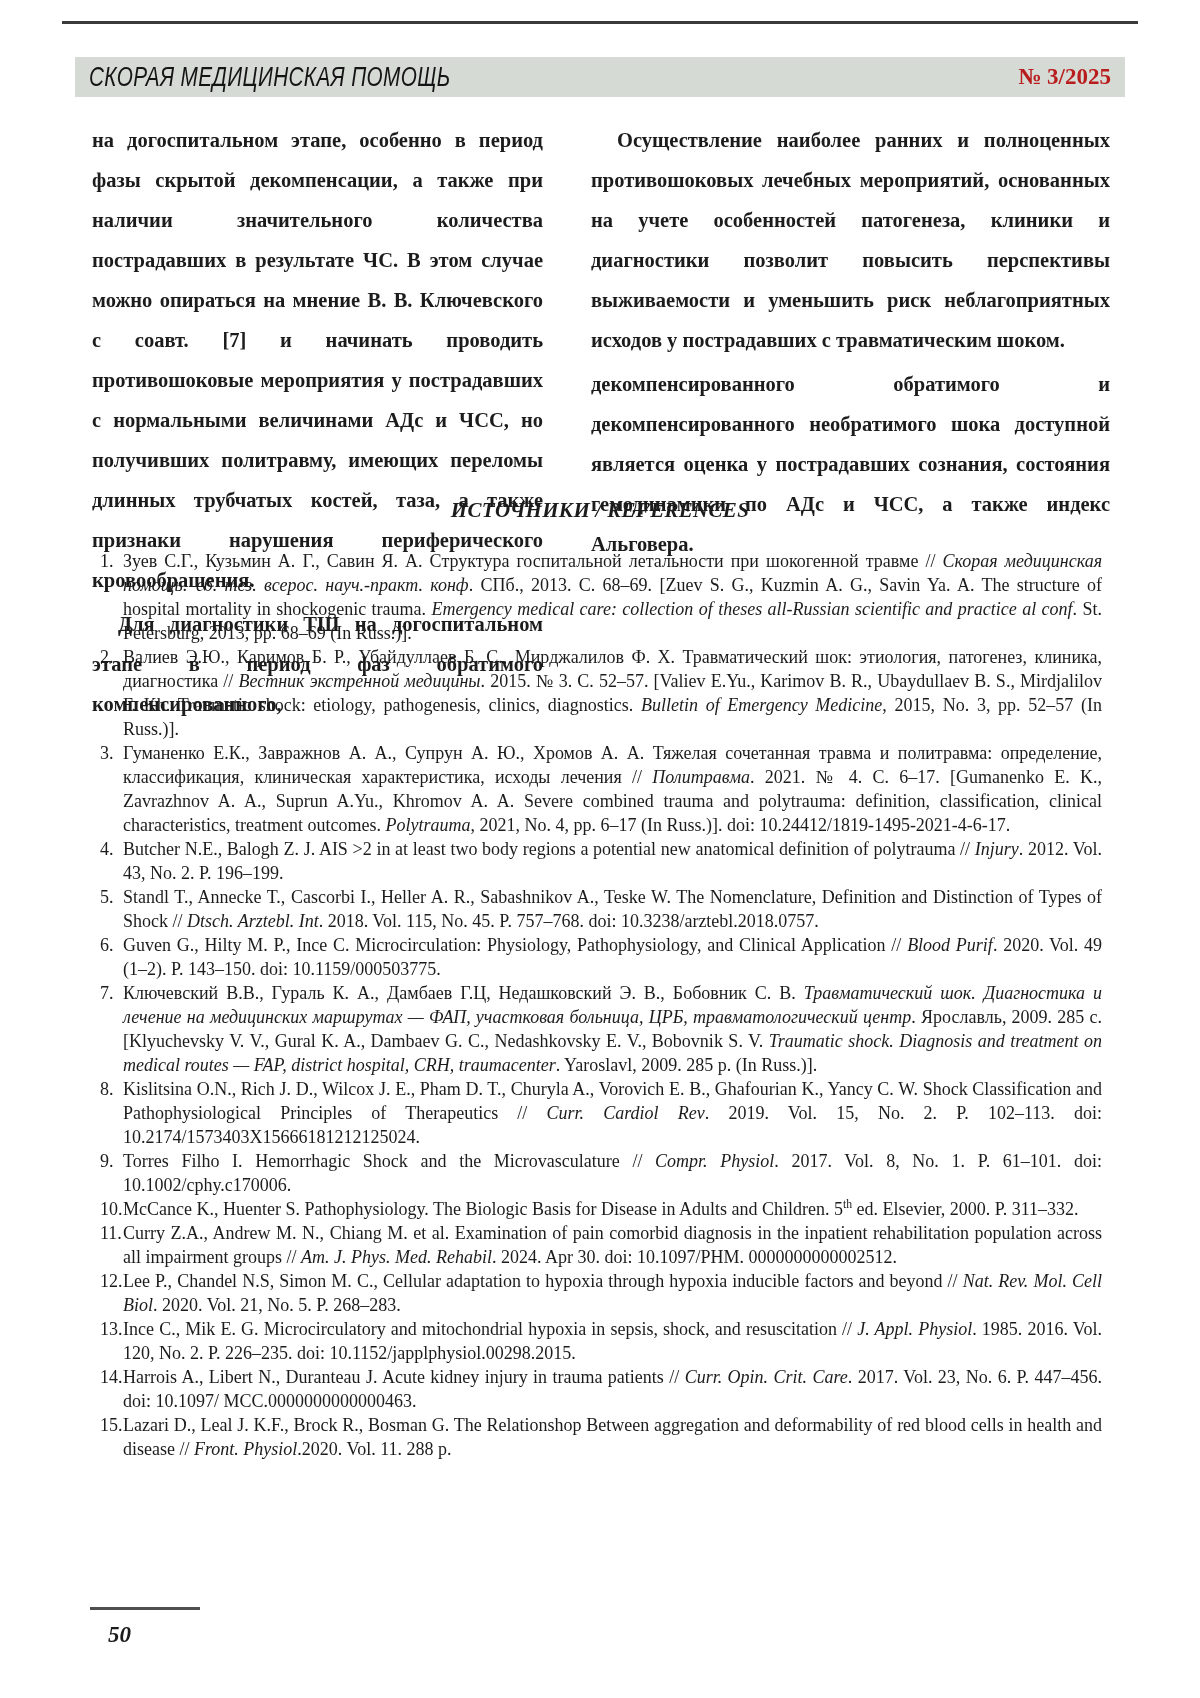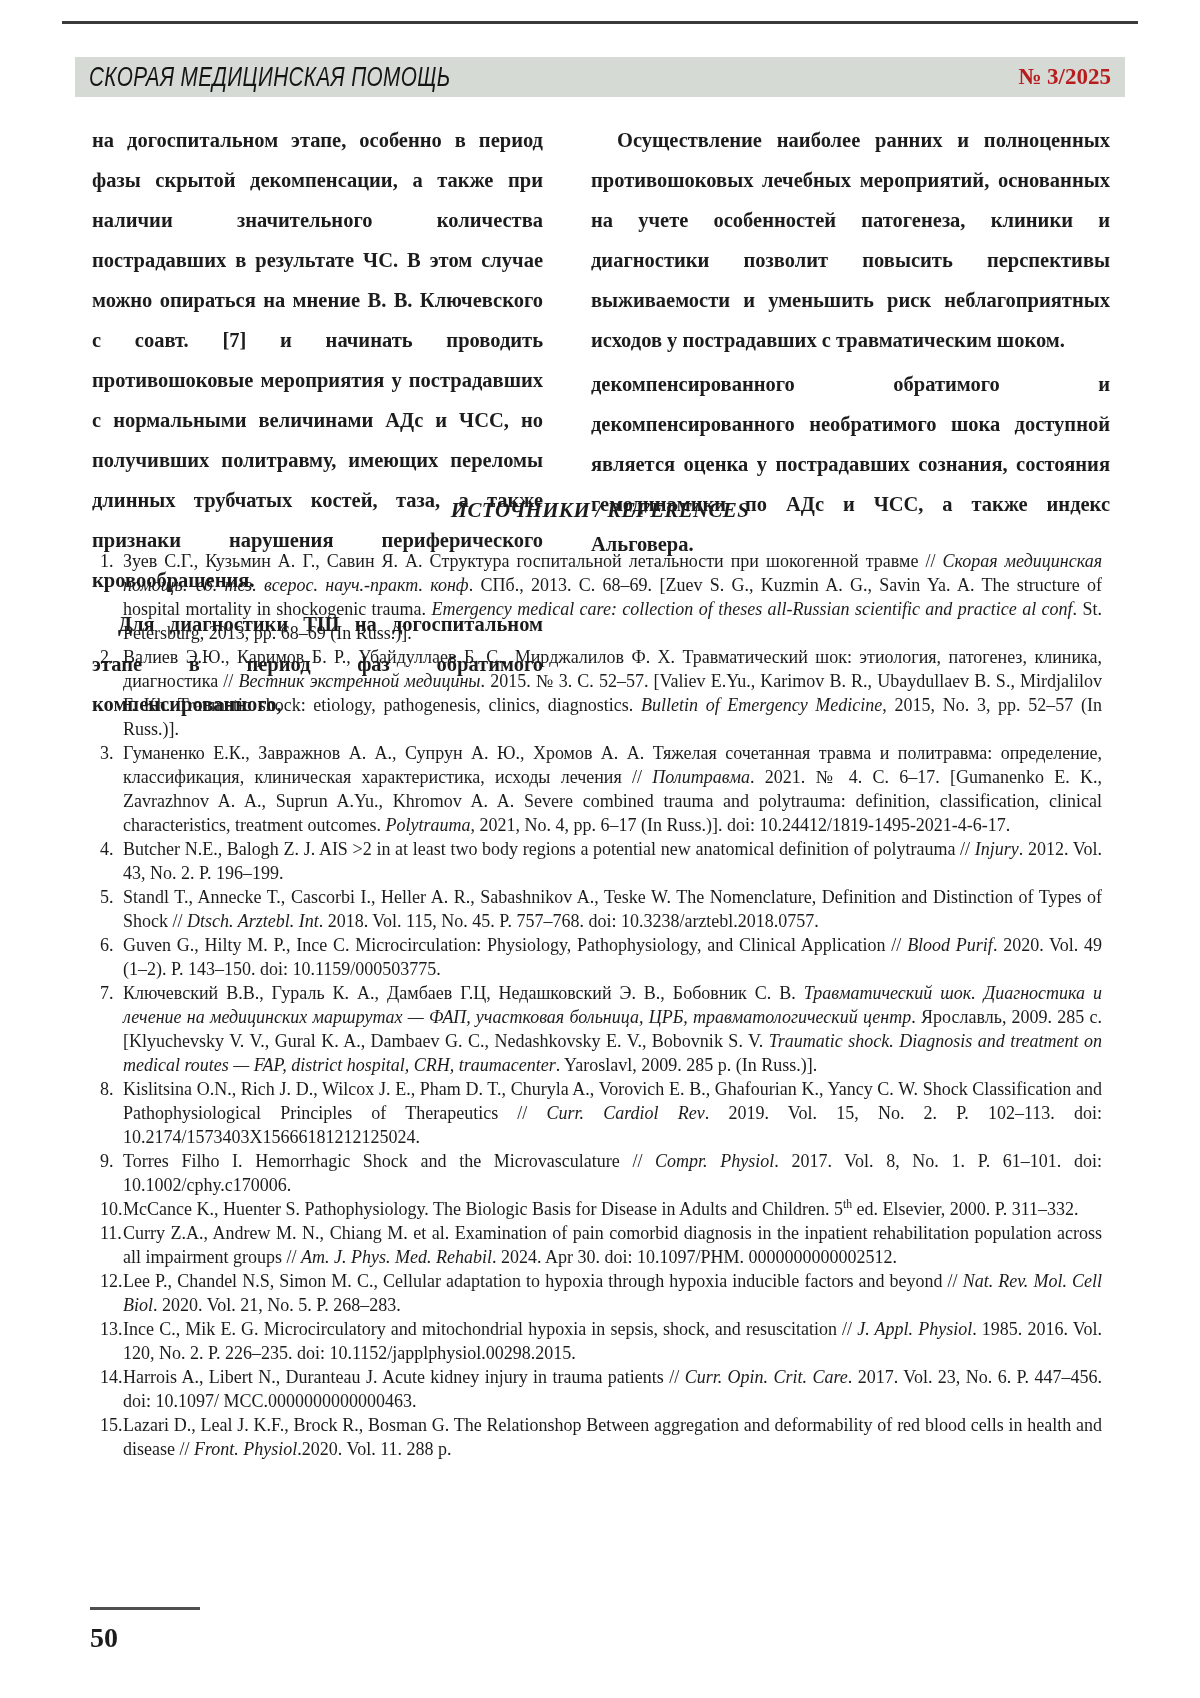--- a/index.html
+++ b/index.html
@@ -94,23 +94,24 @@
   .it { font-style: italic; }
   .ref-item sup { font-size: 0.65em; line-height: 0; }
   .footer-rule {
     position: absolute;
     top: 1607px; left: 90px;
     width: 110px; height: 3px;
     background: #4f4f4f;
   }
   .page-number {
     position: absolute;
-    top: 1622px; left: 90px;
-    font-size: 28px;
+    top: 1622px; left: 108px;
+    font-size: 23px;
     font-weight: bold;
+    font-style: italic;
   }
 </style>
 </head>
 <body>
 
 <div class="page">
   <div class="top-rule"></div>
 
   <div class="header-bar">
     <span class="journal-title">СКОРАЯ МЕДИЦИНСКАЯ ПОМОЩЬ</span>

